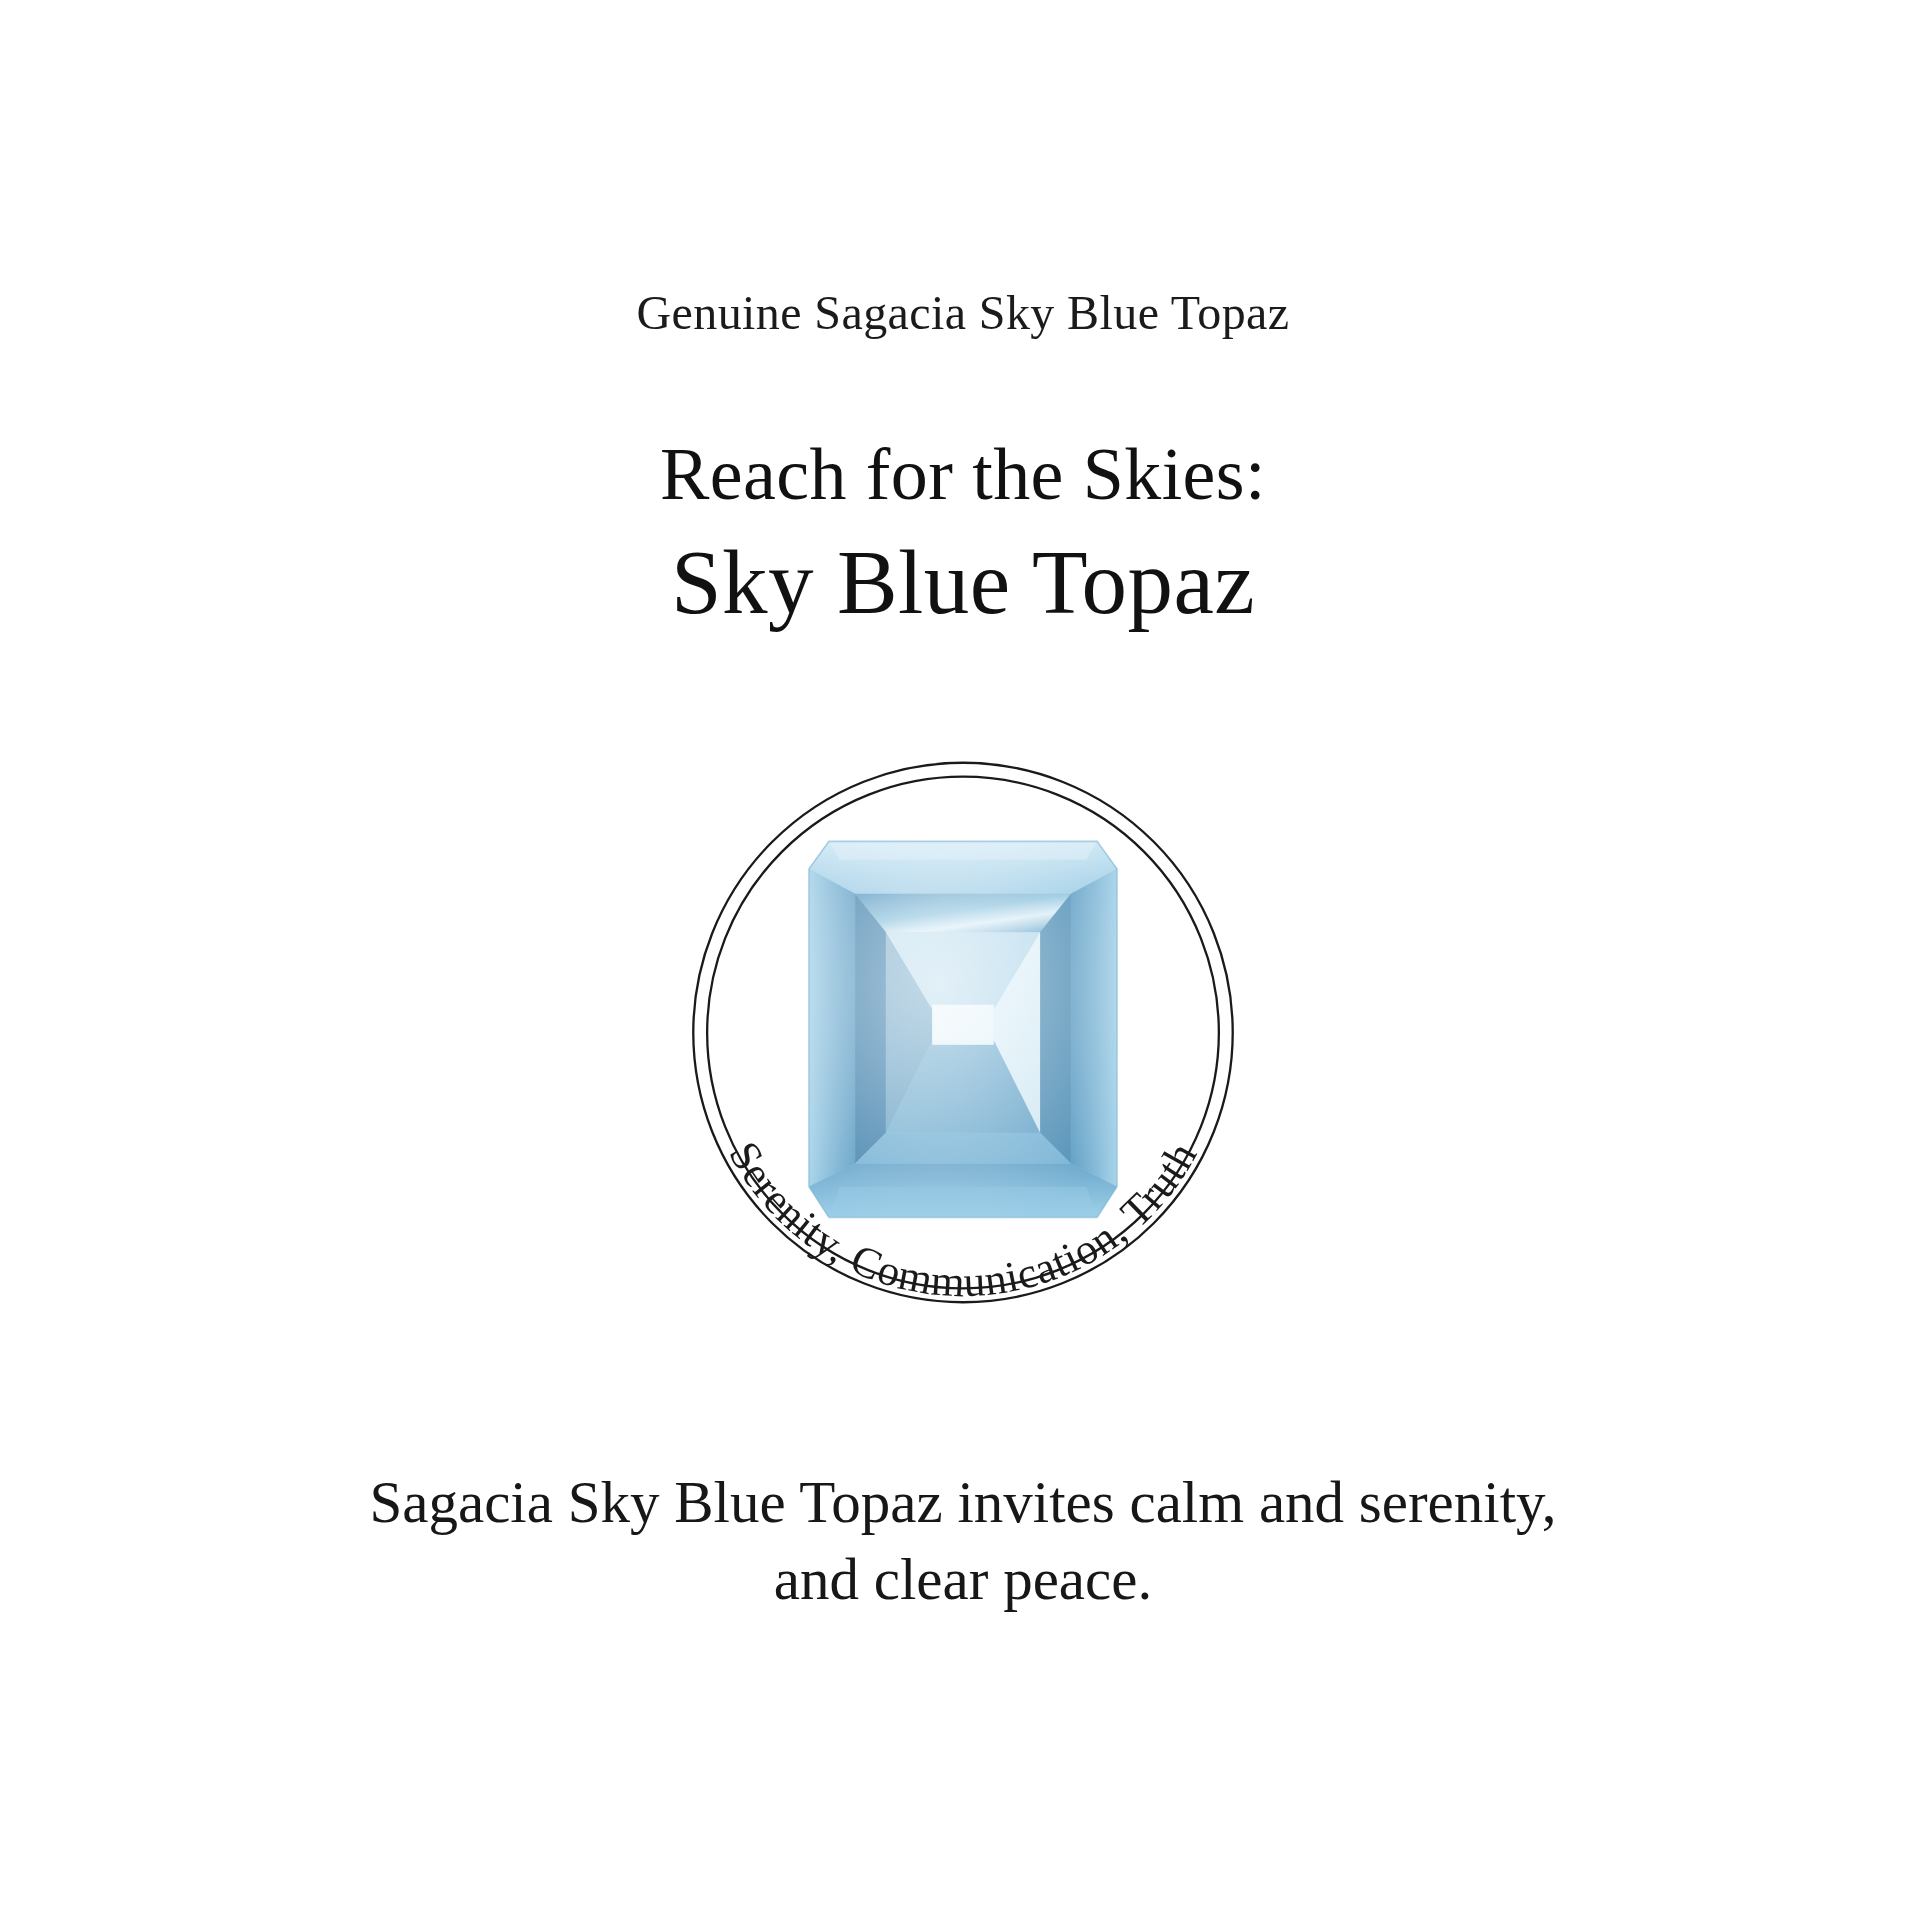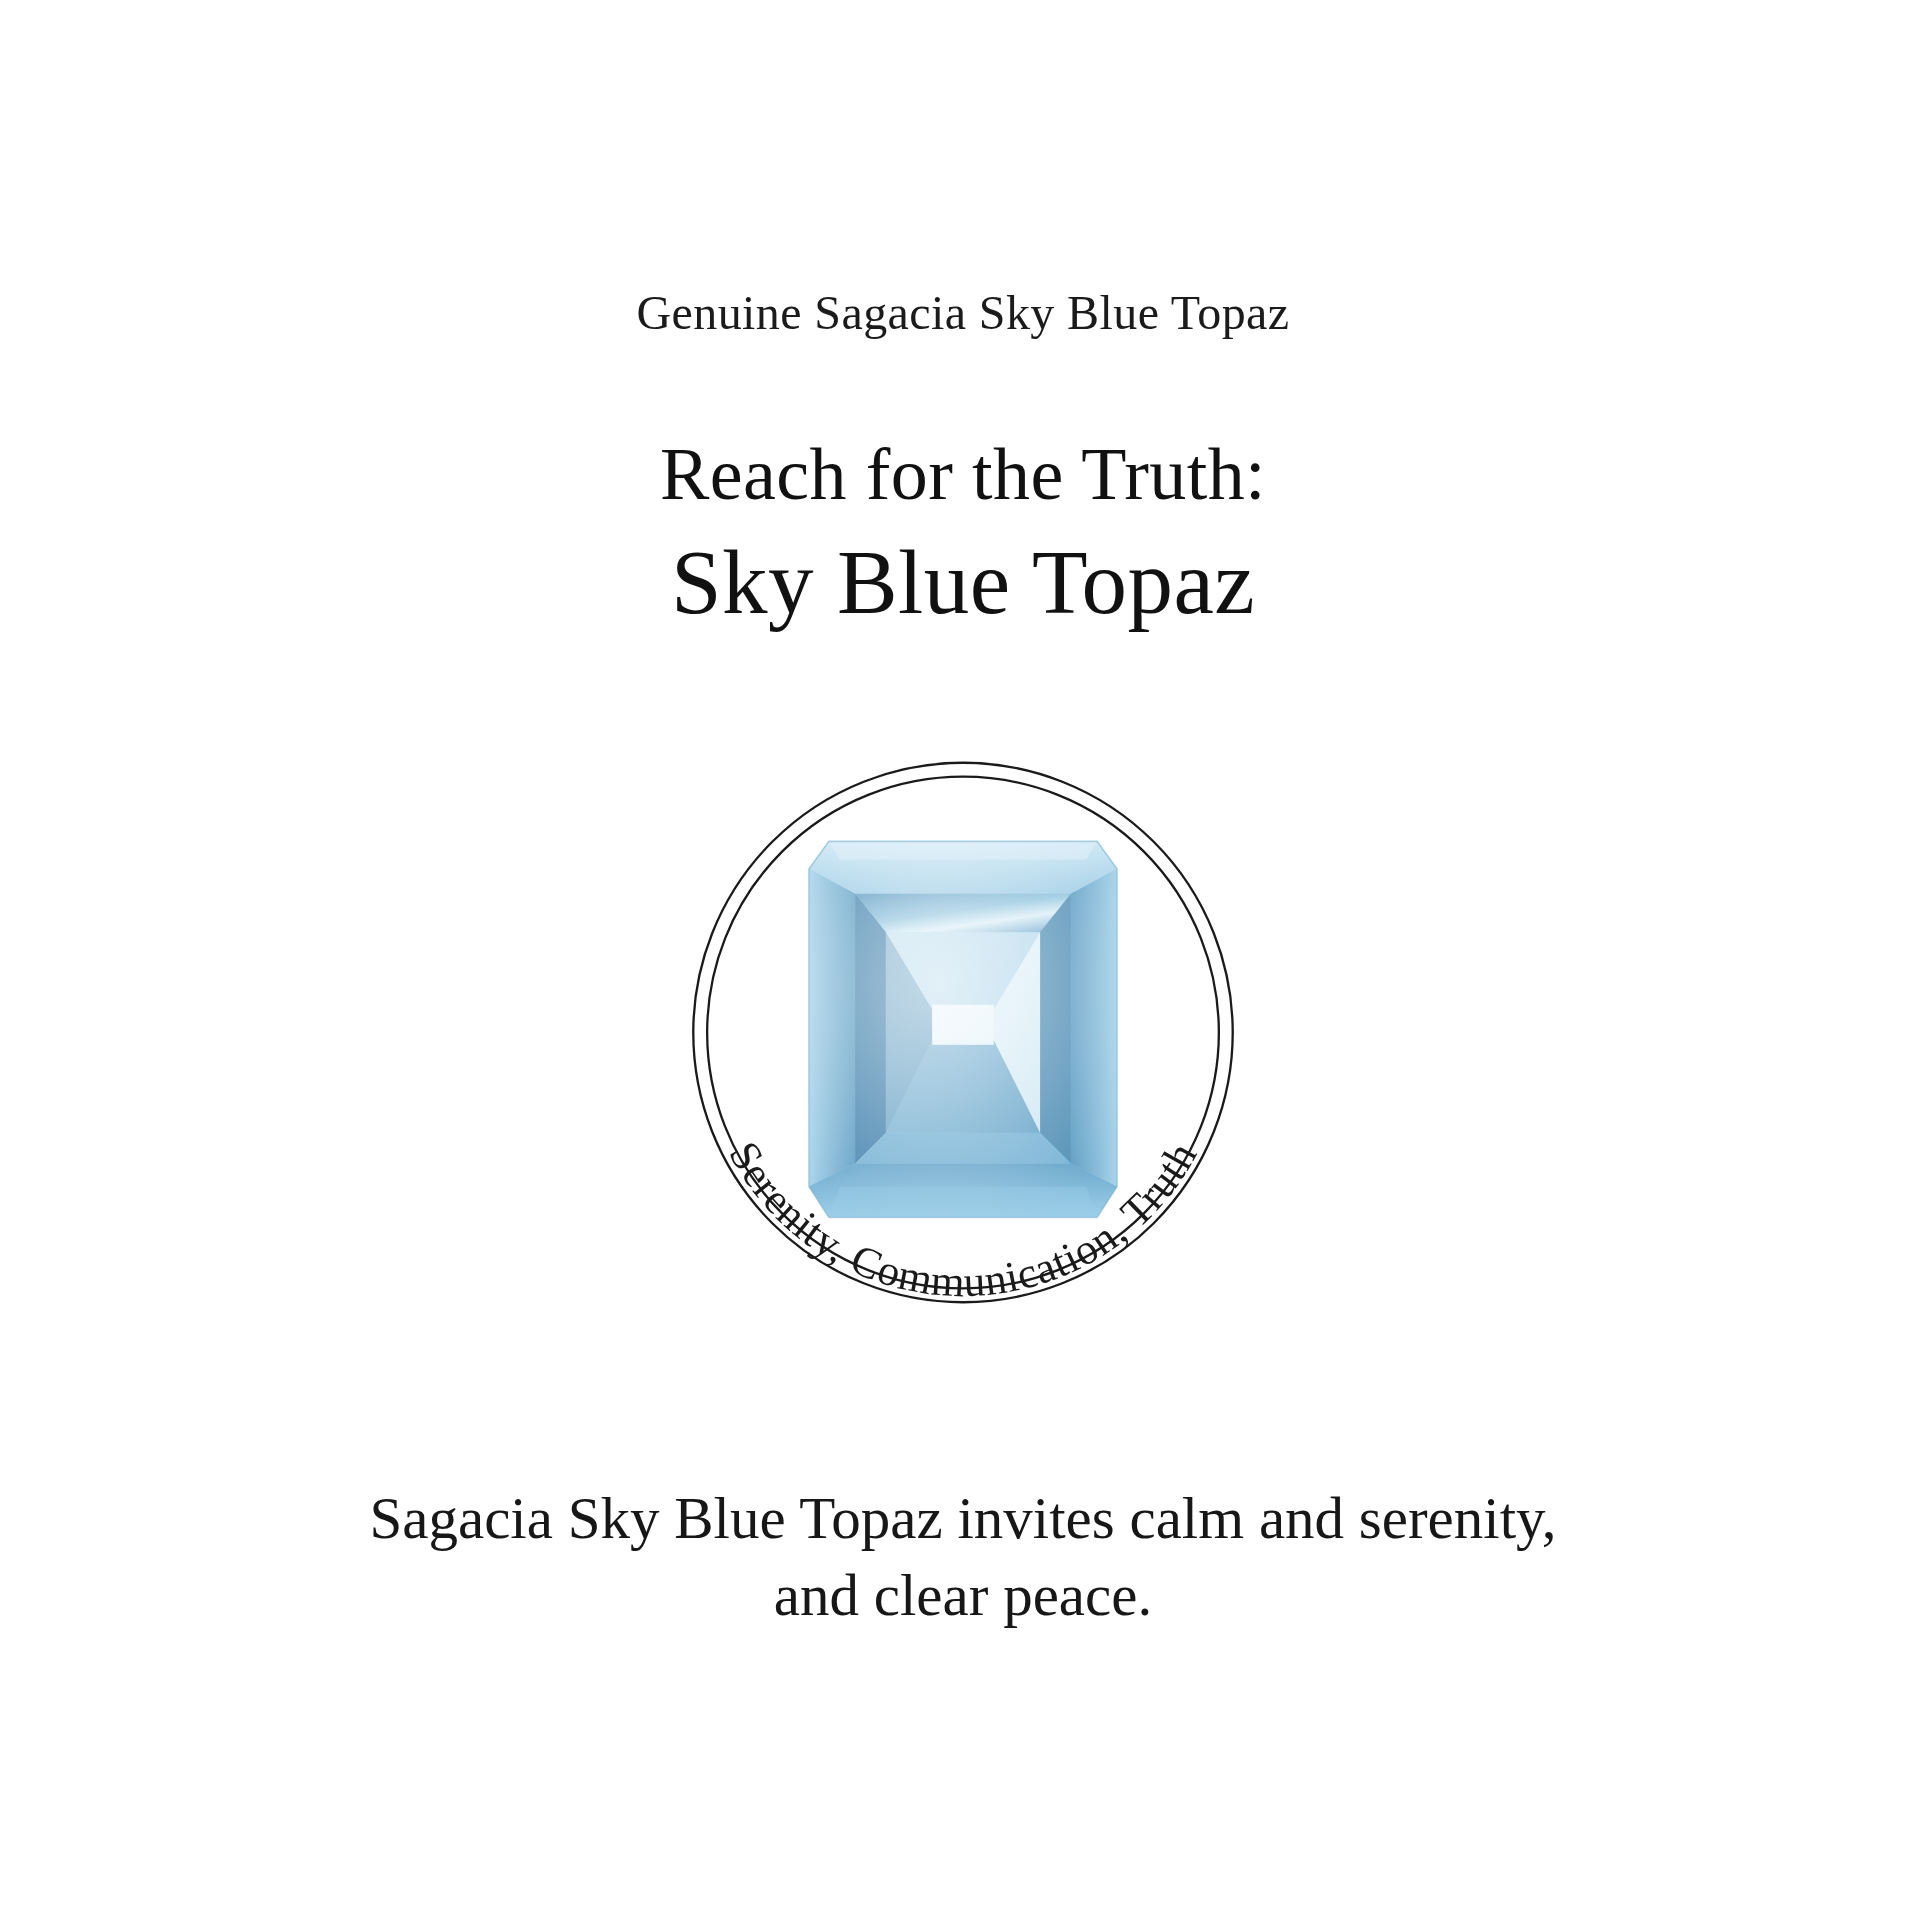--- a/index.html
+++ b/index.html
@@ -76,33 +76,32 @@
   
   .body-copy {
     position: absolute;
     top: 1464px;
     left: 0;
     width: 1926px;
     text-align: center;
     font-size: 59px;
     line-height: 1.30;
     color: #171717;
-    margin-top: 16px;
   }
   .body-copy span { display: block; }
 </style>
 </head>
 <body>
 
 <div class="page">
 
   <div class="kicker">Genuine Sagacia Sky Blue Topaz</div>
 
   <div class="headline">
-    <span class="line1">Reach for the Truth:</span>
+    <span class="line1">Reach for the Skies:</span>
     <span class="line2">Sky Blue Topaz</span>
   </div>
 
   <div class="emblem">
     <svg viewBox="0 0 920 920" xmlns="http://www.w3.org/2000/svg">
       <defs>
         <clipPath id="gemClip">
           <path d="M286 212 L634 212 L660 248 L660 660 L634 700 L286 700 L260 660 L260 248 Z"></path>
         </clipPath>
 

